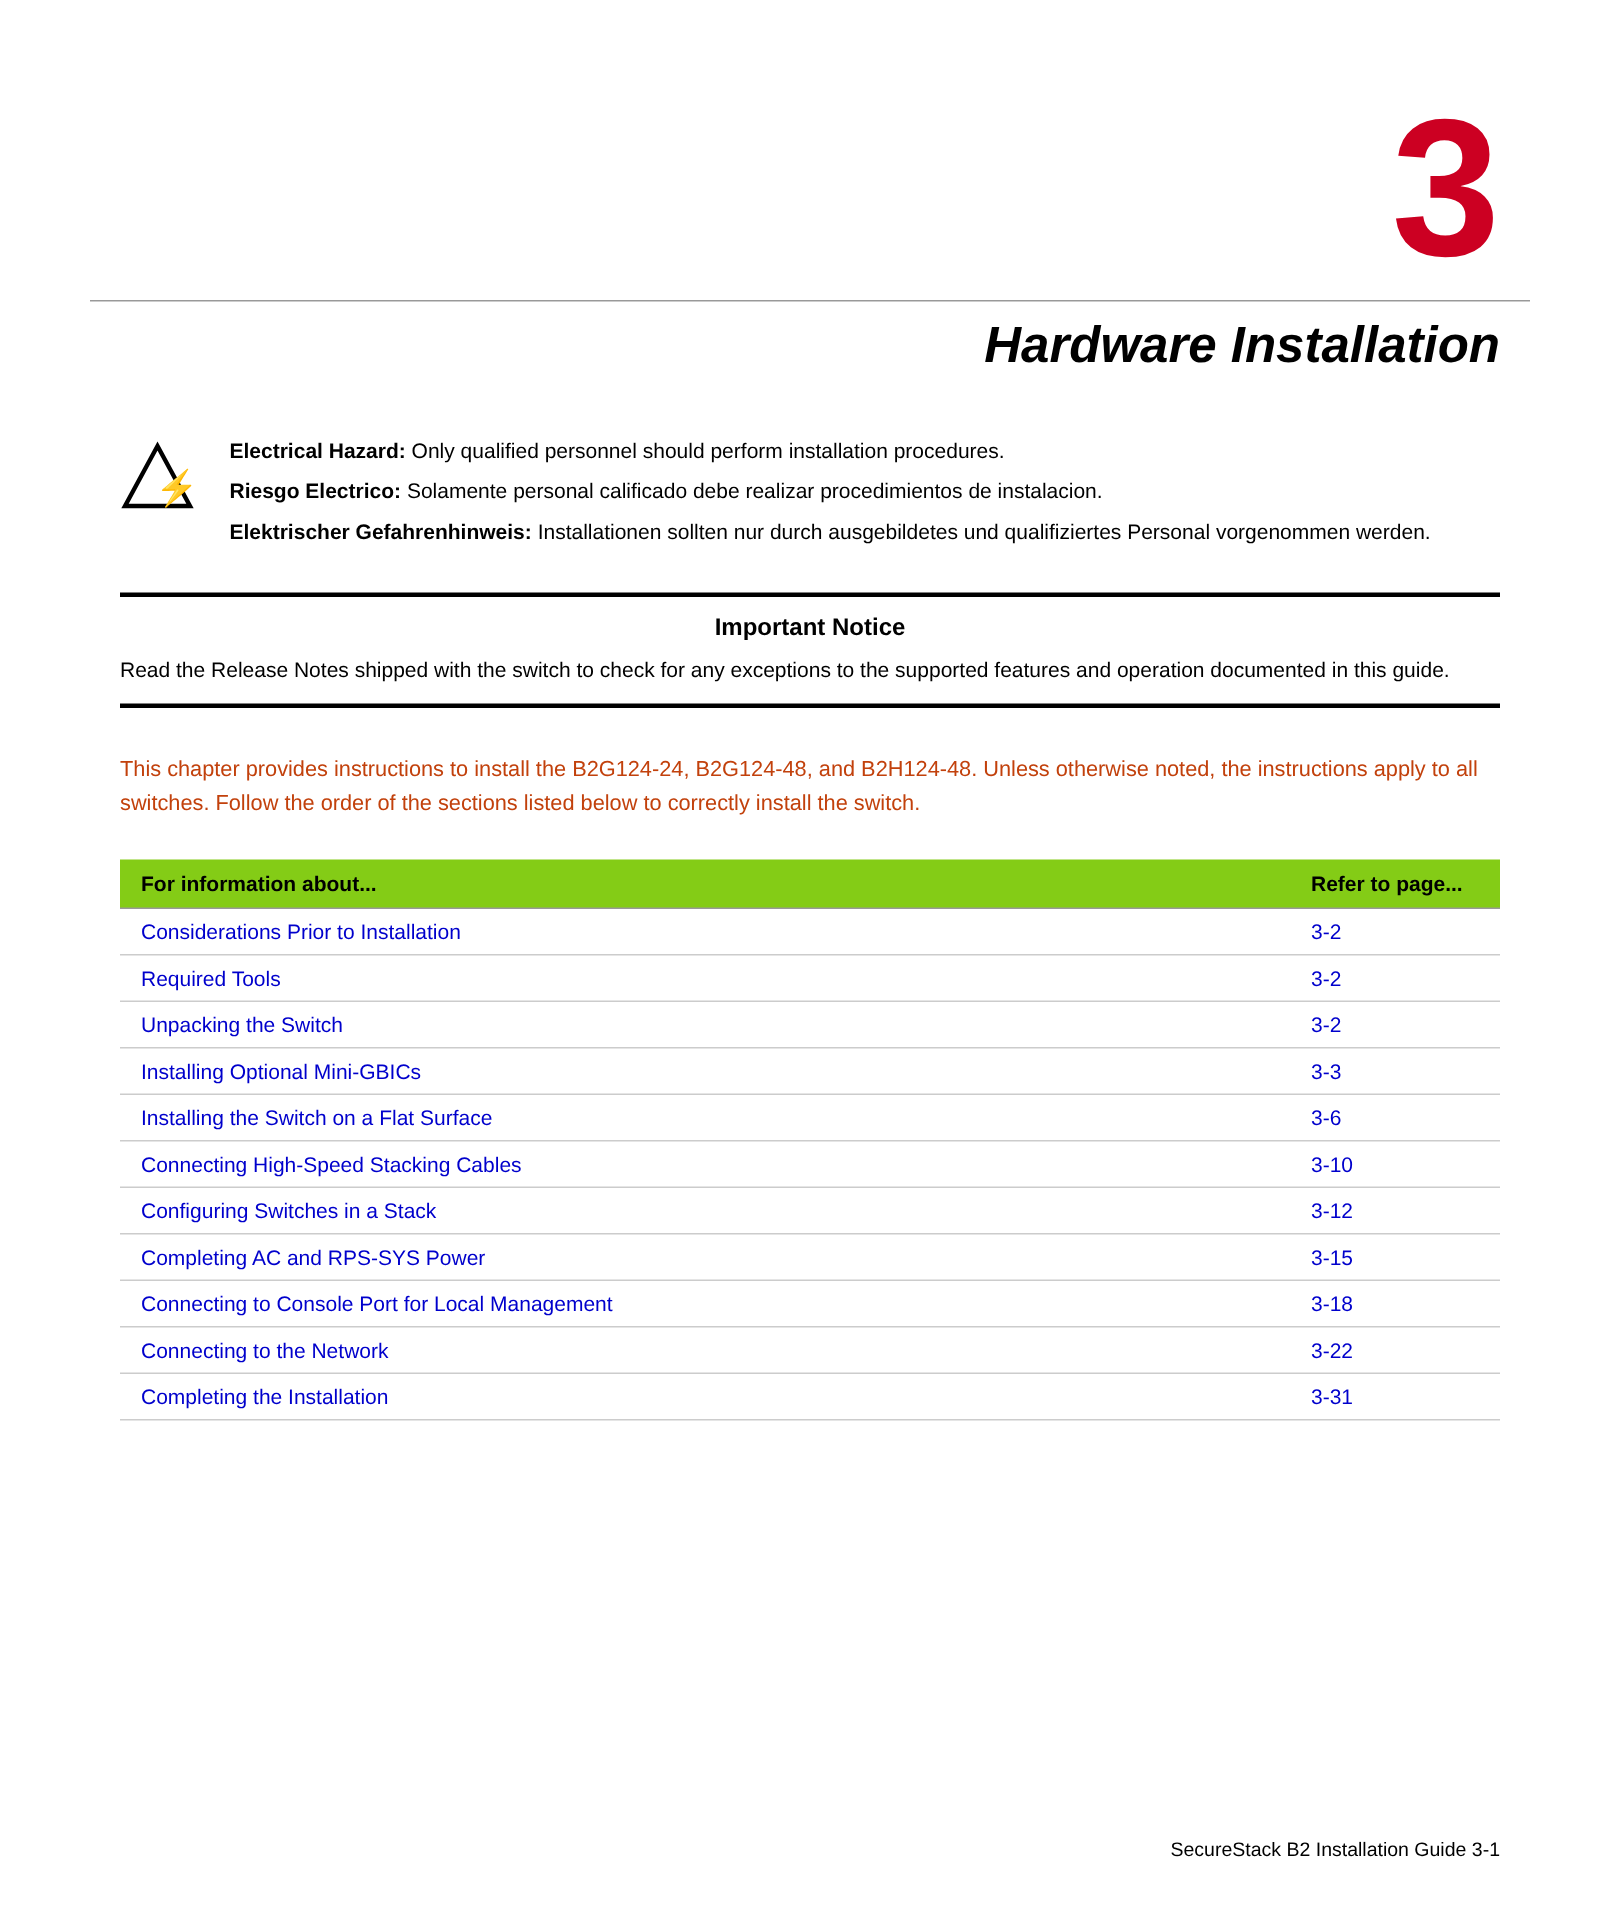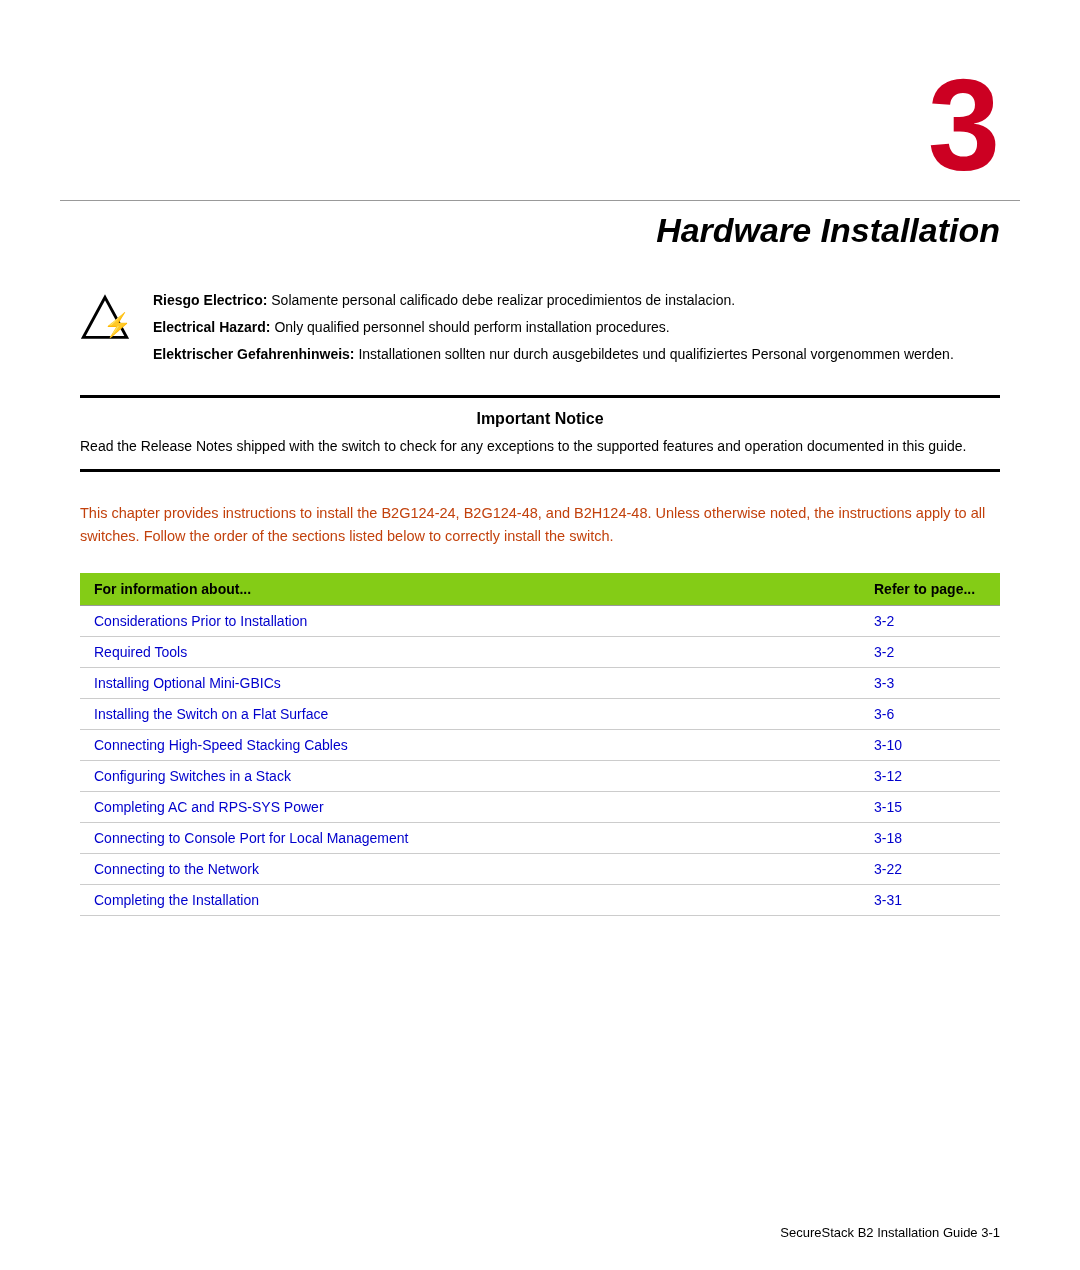--- a/index.html
+++ b/index.html
@@ -196,24 +196,24 @@
     <div class="warning-box">
       <div class="warning-icon">
         
         <svg viewBox="0 0 60 60" xmlns="http://www.w3.org/2000/svg">
           <polygon points="30,4 56,52 4,52" fill="none" stroke="#000000" stroke-width="3.5"></polygon>
           <text x="28" y="47" font-size="28" font-weight="bold" fill="#000000" font-family="Arial">⚡</text>
         </svg>
       </div>
       <div class="warning-text-block">
         <p>
-          <strong>Riesgo Electrico:</strong> Solamente personal calificado debe realizar procedimientos de instalacion.
+          <strong>Electrical Hazard:</strong> Only qualified personnel should perform installation procedures.
         </p>
         <p>
-          <strong>Electrical Hazard:</strong> Only qualified personnel should perform installation procedures.
+          <strong>Riesgo Electrico:</strong> Solamente personal calificado debe realizar procedimientos de instalacion.
         </p>
         <p>
           <strong>Elektrischer Gefahrenhinweis:</strong> Installationen sollten nur durch ausgebildetes und qualifiziertes Personal vorgenommen werden.
         </p>
       </div>
     </div>
 
     <div class="important-notice-section">
       <div class="important-notice-title">Important Notice</div>
       <div class="important-notice-text">Read the Release Notes shipped with the switch to check for any exceptions to the supported features and operation documented in this guide.</div>
@@ -231,20 +231,24 @@
       <tbody id="toc-tbody">
       <tr>
             <td><a class="toc-link">Considerations Prior to Installation</a></td>
             <td class="page-ref"><a class="toc-link">3-2</a></td>
           </tr>
           <tr>
             <td><a class="toc-link">Required Tools</a></td>
             <td class="page-ref"><a class="toc-link">3-2</a></td>
           </tr>
           <tr>
+            <td><a class="toc-link">Unpacking the Switch</a></td>
+            <td class="page-ref"><a class="toc-link">3-2</a></td>
+          </tr>
+          <tr>
             <td><a class="toc-link">Installing Optional Mini-GBICs</a></td>
             <td class="page-ref"><a class="toc-link">3-3</a></td>
           </tr>
           <tr>
             <td><a class="toc-link">Installing the Switch on a Flat Surface</a></td>
             <td class="page-ref"><a class="toc-link">3-6</a></td>
           </tr>
           <tr>
             <td><a class="toc-link">Connecting High-Speed Stacking Cables</a></td>
             <td class="page-ref"><a class="toc-link">3-10</a></td>

